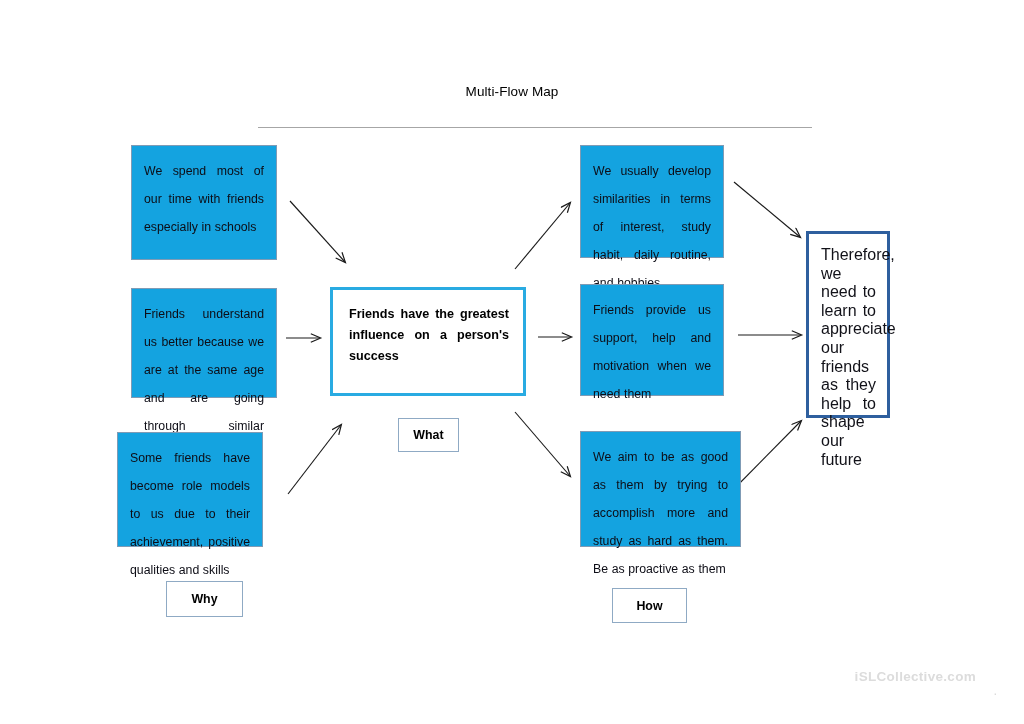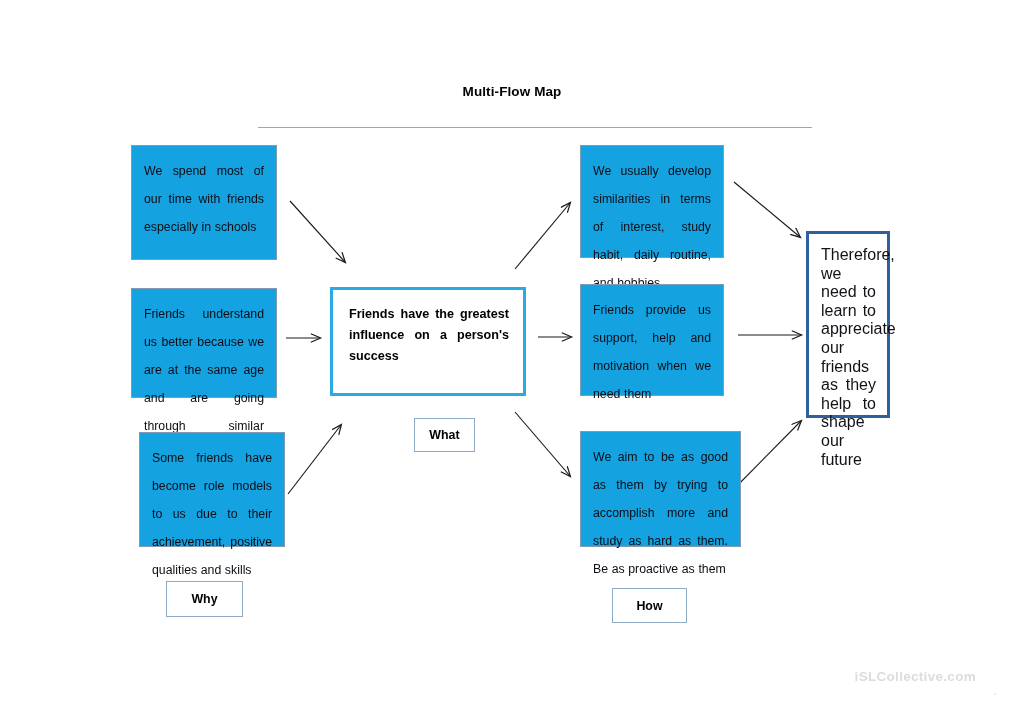--- a/index.html
+++ b/index.html
@@ -19,21 +19,21 @@
     background: #ffffff;
     overflow: hidden;
   }
   .title {
     position: absolute;
     left: 0;
     top: 84px;
     width: 1024px;
     text-align: center;
     font-size: 13.5px;
-    font-weight: bold;
+    font-weight: normal;
     letter-spacing: 0.1px;
     color: #000000;
   }
   .title-rule {
     position: absolute;
     left: 258px;
     top: 127px;
     width: 554px;
     height: 0;
     border-top: 1.4px solid #a6a6a6;
@@ -160,21 +160,21 @@
   </svg>
 
   <div class="node" style="left:131px; top:145px; width:146px; height:115px;">
     <span>We spend most of our time with friends especially in schools</span>
   </div>
 
   <div class="node" style="left:131px; top:288px; width:146px; height:110px;">
     <span>Friends understand us better because we are at the same age and are going through similar experience</span>
   </div>
 
-  <div class="node" style="left:139px; top:432px; width:146px; height:115px;">
+  <div class="node" style="left:117px; top:432px; width:146px; height:115px;">
     <span>Some friends have become role models to us due to their achievement, positive qualities and skills</span>
   </div>
 
   <div class="topic" style="left:330px; top:287px; width:196px; height:109px;">
     <span>Friends have the greatest influence on a person's success</span>
   </div>
 
   <div class="node" style="left:580px; top:145px; width:144px; height:113px;">
     <span>We usually develop similarities in terms of interest, study habit, daily routine, and hobbies</span>
   </div>
@@ -188,21 +188,21 @@
   </div>
 
   <div class="conclusion" style="left:806px; top:231px; width:84px; height:187px;">
     <span>Therefore, we need to learn to appreciate our friends as they help to shape our future</span>
   </div>
 
   <div class="caption" style="left:166px; top:581px; width:77px; height:36px;">
     <span>Why</span>
   </div>
 
-  <div class="caption" style="left:398px; top:418px; width:61px; height:34px;margin-left:16px;">
+  <div class="caption" style="left:398px; top:418px; width:61px; height:34px;">
     <span>What</span>
   </div>
 
   <div class="caption" style="left:612px; top:588px; width:75px; height:35px;">
     <span>How</span>
   </div>
 
   <div class="watermark">iSLCollective.com</div>
   <div class="watermark-dot">.</div>
 

